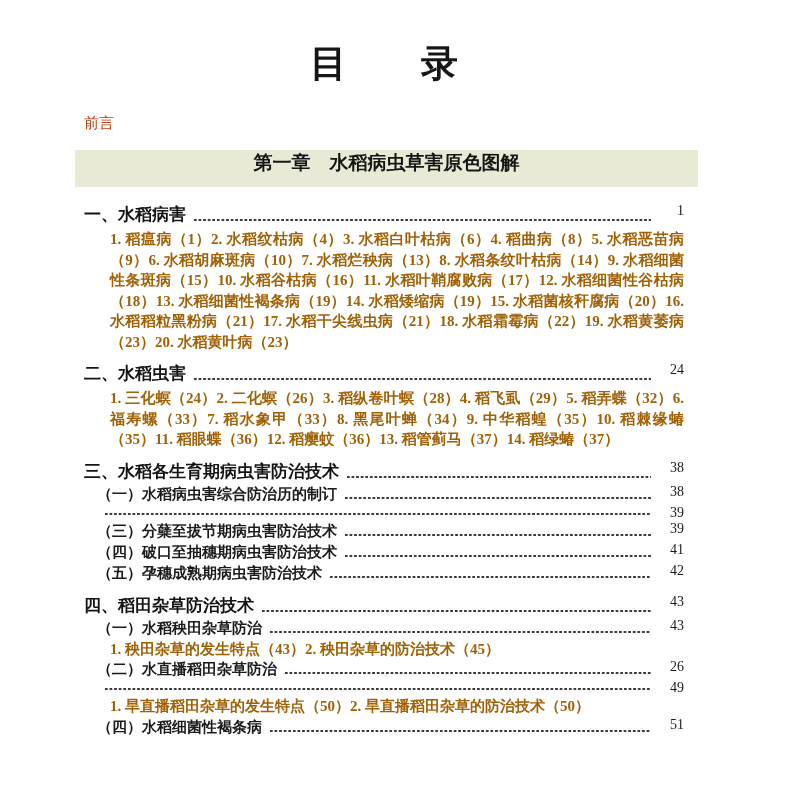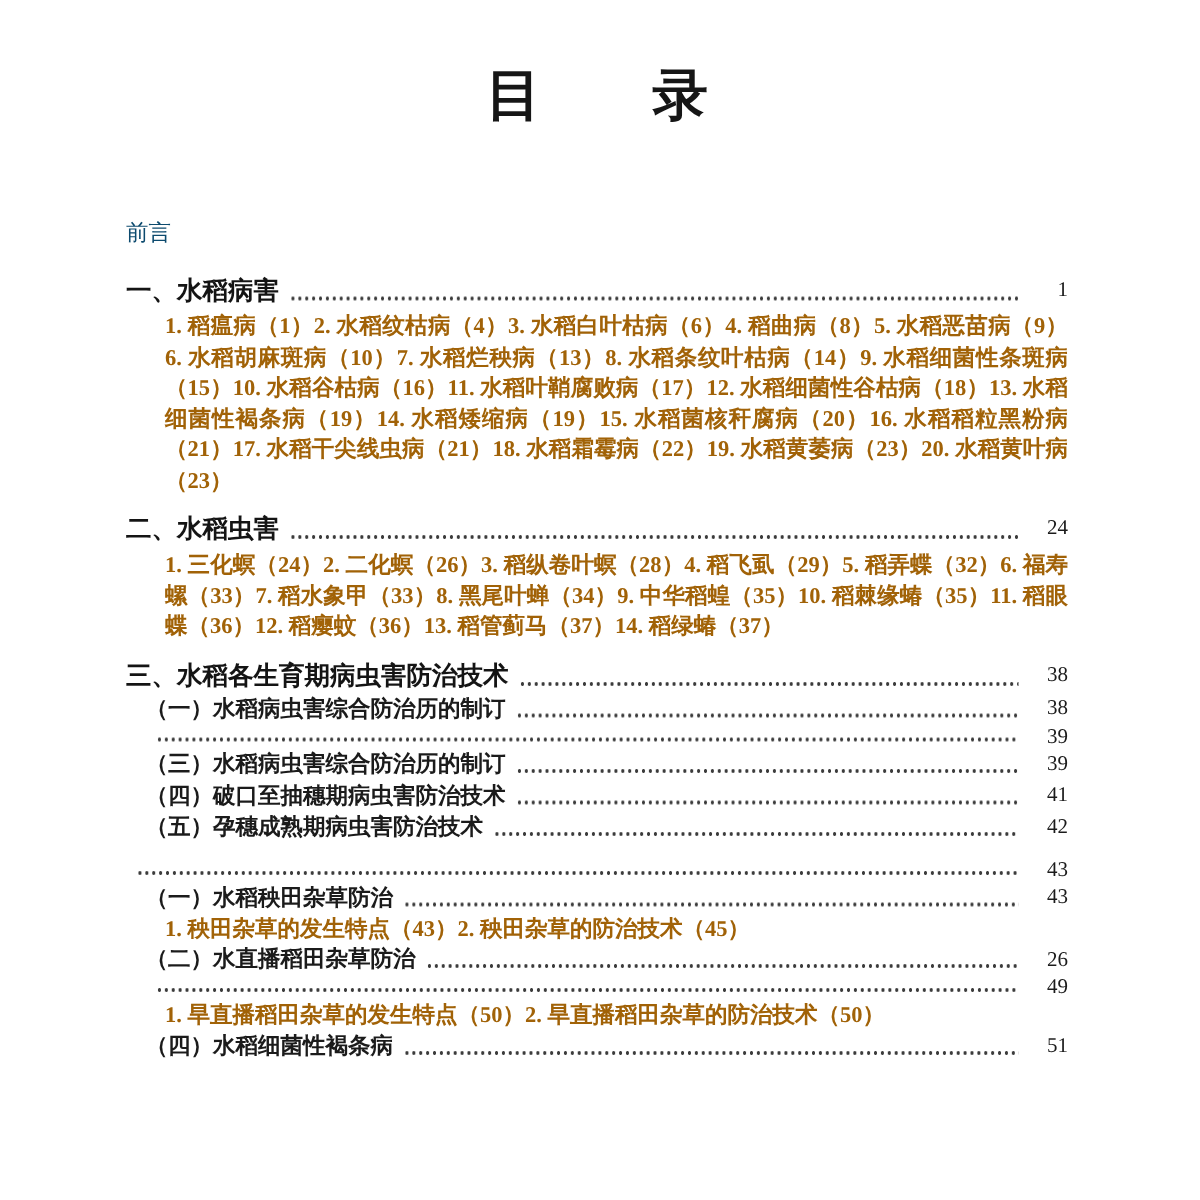--- a/index.html
+++ b/index.html
@@ -1,35 +1,35 @@
 <!DOCTYPE html>
 <html lang="zh"><head>
 <meta charset="utf-8">
 <style>
   html,body{margin:0;padding:0;}
   body{
     width:800px;height:800px;overflow:hidden;background:#ffffff;
     color:#1b1b1b;font-family:"Liberation Serif",serif;
   }
-  .page{padding:0 88px 0 84px;}
+  .page{padding:0 116px 0 84px;}
   .doc-title{
     margin-top:44px;text-align:center;
     font:700 37px/40px "Liberation Sans",sans-serif;color:#161616;
   }
   .preface{
-    margin-top:62px;
-    font:400 15px/20px "Liberation Sans",sans-serif;color:#0c4a6e;
+    margin-top:29px;
+    font:400 15px/20px "Liberation Sans",sans-serif;color:#c2410c;
   }
   .chapter-bar{
     margin:17px -14px 0 -9px;height:37px;line-height:37px;
     text-align:center;font:700 19px "Liberation Sans",sans-serif;color:#151515;
     background:#e8ead5;
   }
   .toc{margin-top:16px;}
-  .row{display:flex;align-items:center;}
+  .row{display:flex;align-items:flex-start;}
   .row .lbl{white-space:nowrap;}
   .leader{
     flex:1;min-width:18px;align-self:flex-end;height:8px;margin:0 5px 3px 7px;
     background-image:radial-gradient(circle,#3c3c3c 1.05px,transparent 1.35px);
     background-size:4.6px 8px;background-repeat:repeat-x;background-position:left center;
   }
   .pg{
     width:28px;text-align:right;flex:0 0 auto;
     font:400 14px "Liberation Serif",serif;color:#1b1b1b;
   }
@@ -44,20 +44,21 @@
 </style>
 </head>
 <body>
 
 <div class="page">
 
   <div class="doc-title">目　　录</div>
 
   <div class="preface">前言</div>
 
+  <div class="chapter-bar" style="background: rgb(232, 234, 213);">第一章　水稻病虫草害原色图解</div>
 
   <div class="toc">
 
     <div class="row section">
       <span class="lbl">一、水稻病害</span>
       <span class="leader"></span>
       <span class="pg">1</span>
     </div>
 
     <div class="detail para">1. 稻瘟病（1）2. 水稻纹枯病（4）3. 水稻白叶枯病（6）4. 稻曲病（8）5. 水稻恶苗病（9）6. 水稻胡麻斑病（10）7. 水稻烂秧病（13）8. 水稻条纹叶枯病（14）9. 水稻细菌性条斑病（15）10. 水稻谷枯病（16）11. 水稻叶鞘腐败病（17）12. 水稻细菌性谷枯病（18）13. 水稻细菌性褐条病（19）14. 水稻矮缩病（19）15. 水稻菌核秆腐病（20）16. 水稻稻粒黑粉病（21）17. 水稻干尖线虫病（21）18. 水稻霜霉病（22）19. 水稻黄萎病（23）20. 水稻黄叶病（23）</div>
@@ -81,38 +82,39 @@
       <span class="leader"></span>
       <span class="pg">38</span>
     </div>
 
     <div class="row sub">
       <span class="leader"></span>
       <span class="pg">39</span>
     </div>
 
     <div class="row sub">
-      <span class="lbl">（三）水稻病虫害综合防治历的制订</span>
+      <span class="lbl">（三）分蘖至拔节期病虫害防治技术</span>
       <span class="leader"></span>
       <span class="pg">39</span>
     </div>
 
     <div class="row sub">
       <span class="lbl">（四）破口至抽穗期病虫害防治技术</span>
       <span class="leader"></span>
       <span class="pg">41</span>
     </div>
 
     <div class="row sub">
       <span class="lbl">（五）孕穗成熟期病虫害防治技术</span>
       <span class="leader"></span>
       <span class="pg">42</span>
     </div>
 
     <div class="row section">
+      <span class="lbl">四、稻田杂草防治技术</span>
       <span class="leader"></span>
       <span class="pg">43</span>
     </div>
 
     <div class="row sub">
       <span class="lbl">（一）水稻秧田杂草防治</span>
       <span class="leader"></span>
       <span class="pg">43</span>
     </div>
 

